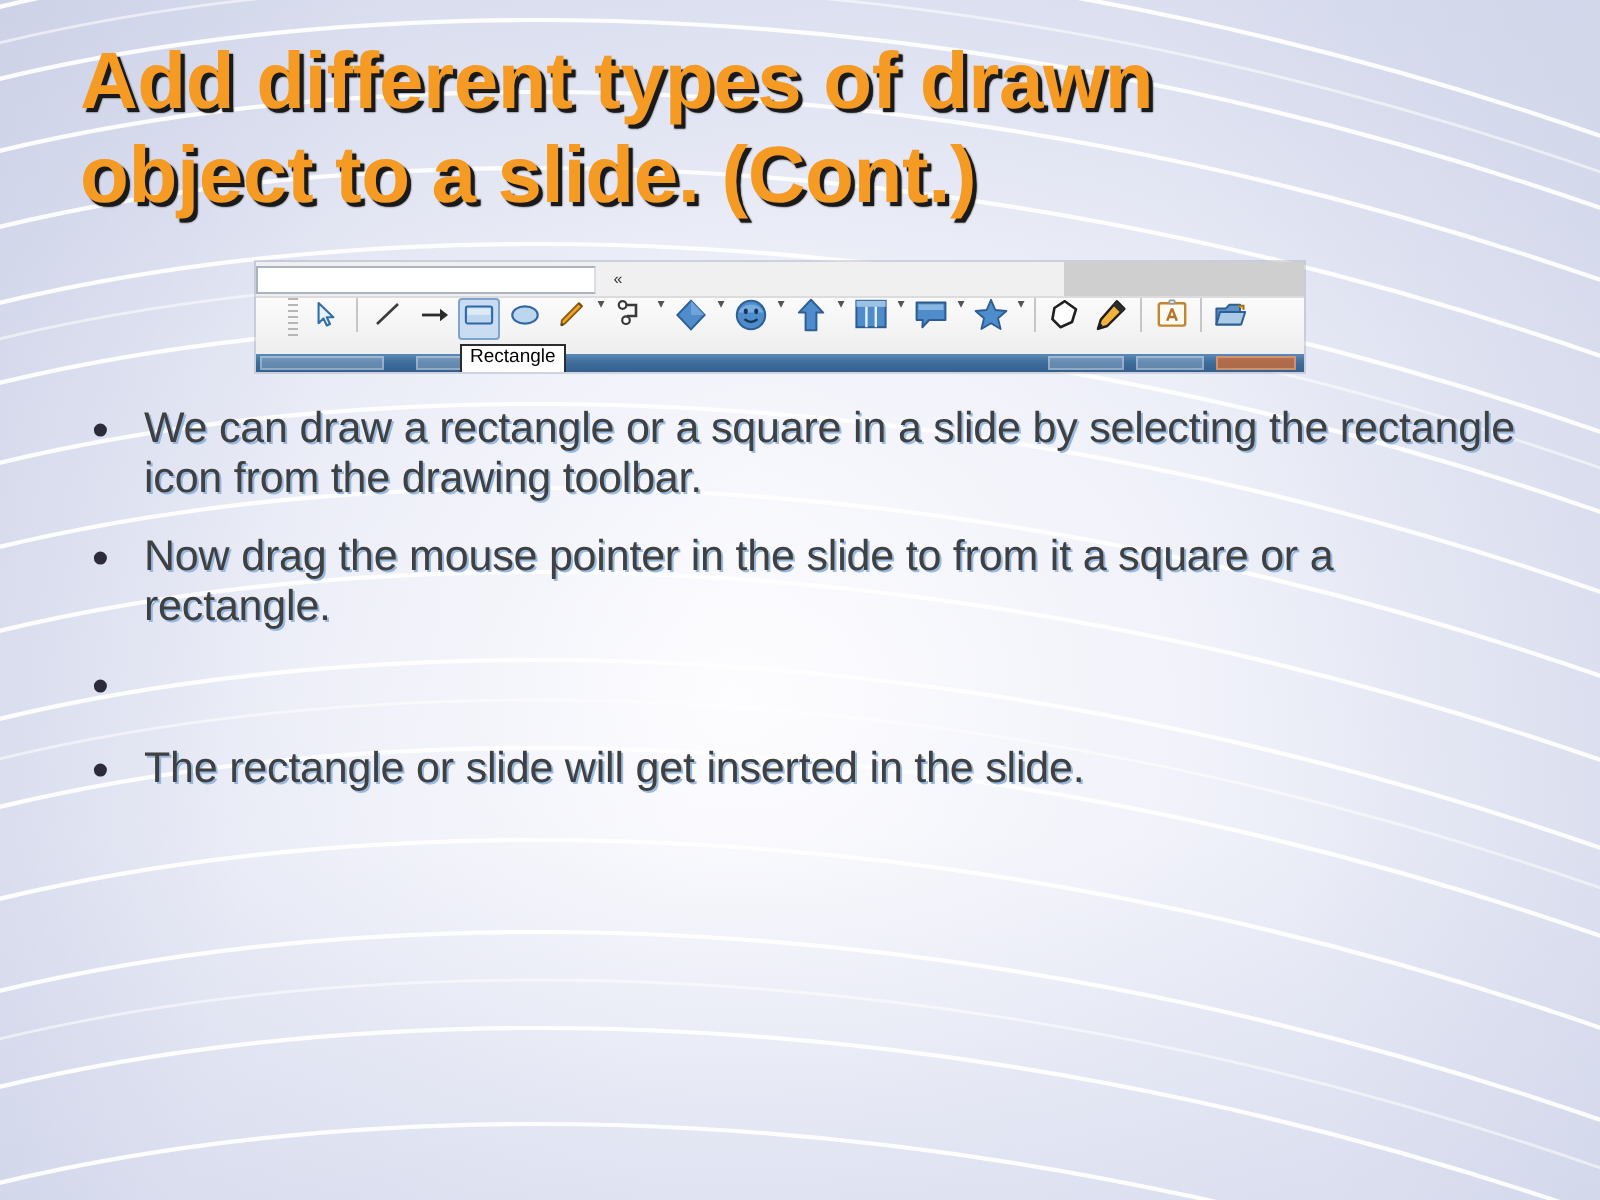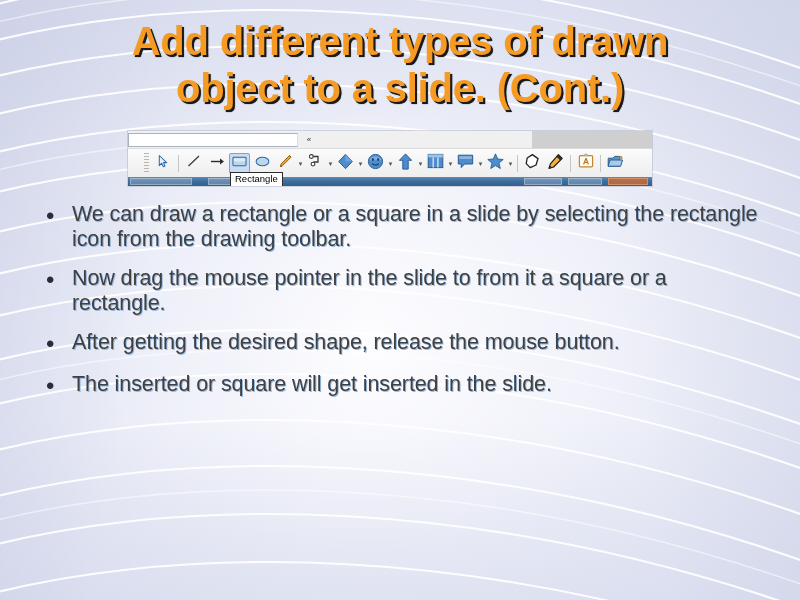--- a/index.html
+++ b/index.html
@@ -41,21 +41,20 @@
     pointer-events: none;
   }
   .bg-arcs svg { width: 100%; height: 100%; display:block; }
 
   
   .title {
     position: absolute;
     left: 40px;
     top: 18px;
     width: 720px;
-    text-align: center;
     font-size: 40px;
     font-weight: bold;
     line-height: 1.17;
     color: #F59A23;
     text-shadow: 2px 2px 0 #1a1a1a, 2px 2px 1px #1a1a1a;
     letter-spacing: -0.2px;
     white-space: pre-line;
   }
 
   
@@ -109,21 +108,21 @@
   }
 
   .shot-toolbar {
     position: absolute;
     left: 0; top: 17px;
     width: 100%;
     height: 29px;
     background: linear-gradient(#fbfbfb, #eeeeee);
     border-top: 1px solid #dcdcdc;
     display: flex;
-    align-items: center;
+    align-items: flex-start;
     padding-left: 16px;
     box-sizing: border-box;
   }
   .grip {
     width: 5px; height: 20px;
     margin-right: 3px;
     background:
       repeating-linear-gradient(180deg, #b6b6b6 0 1px, transparent 1px 3px);
   }
   .tb-btn {
@@ -466,23 +465,22 @@
       <div class="bullet-text">We can draw a rectangle or a square in a slide by selecting the rectangle icon from the drawing toolbar.</div>
     </div>
 
     <div class="bullet">
       <div class="bullet-dot">•</div>
       <div class="bullet-text">Now drag the mouse pointer in the slide to from it a square or a rectangle.</div>
     </div>
 
     <div class="bullet">
       <div class="bullet-dot">•</div>
-      <div class="bullet-text">After getting the desired shape, release the mouse button.</div>
     </div>
 
     <div class="bullet">
       <div class="bullet-dot">•</div>
-      <div class="bullet-text">The inserted or square will get inserted in the slide.</div>
+      <div class="bullet-text">The rectangle or slide will get inserted in the slide.</div>
     </div>
 
   </div>
 
 </div>
 
 </body></html>

